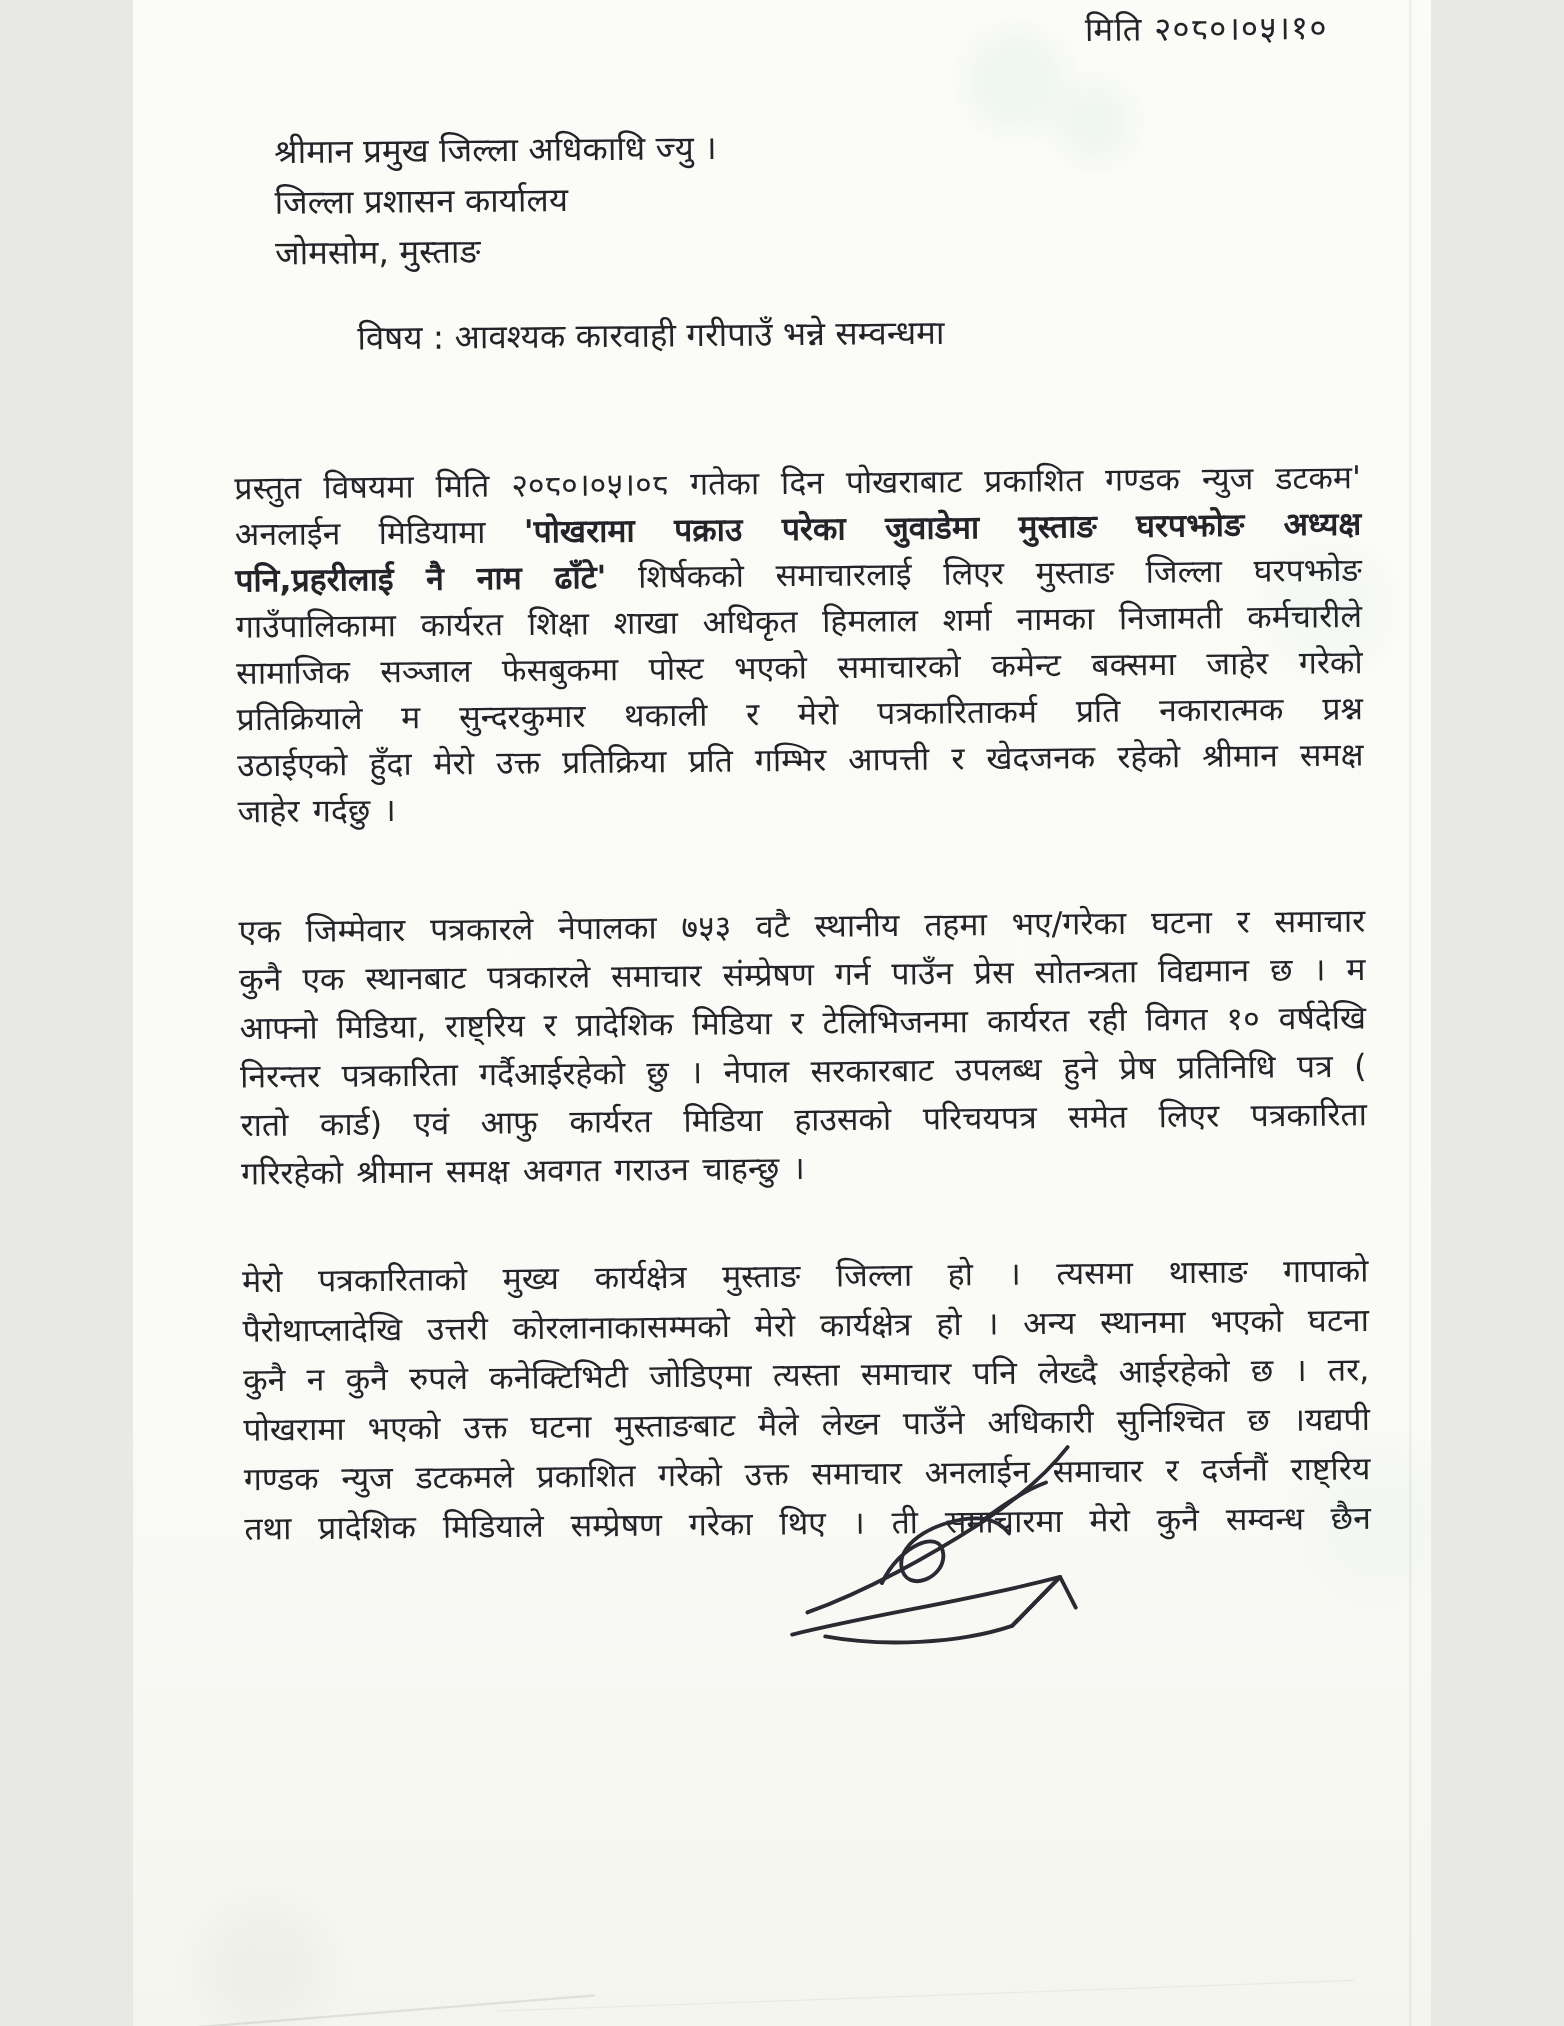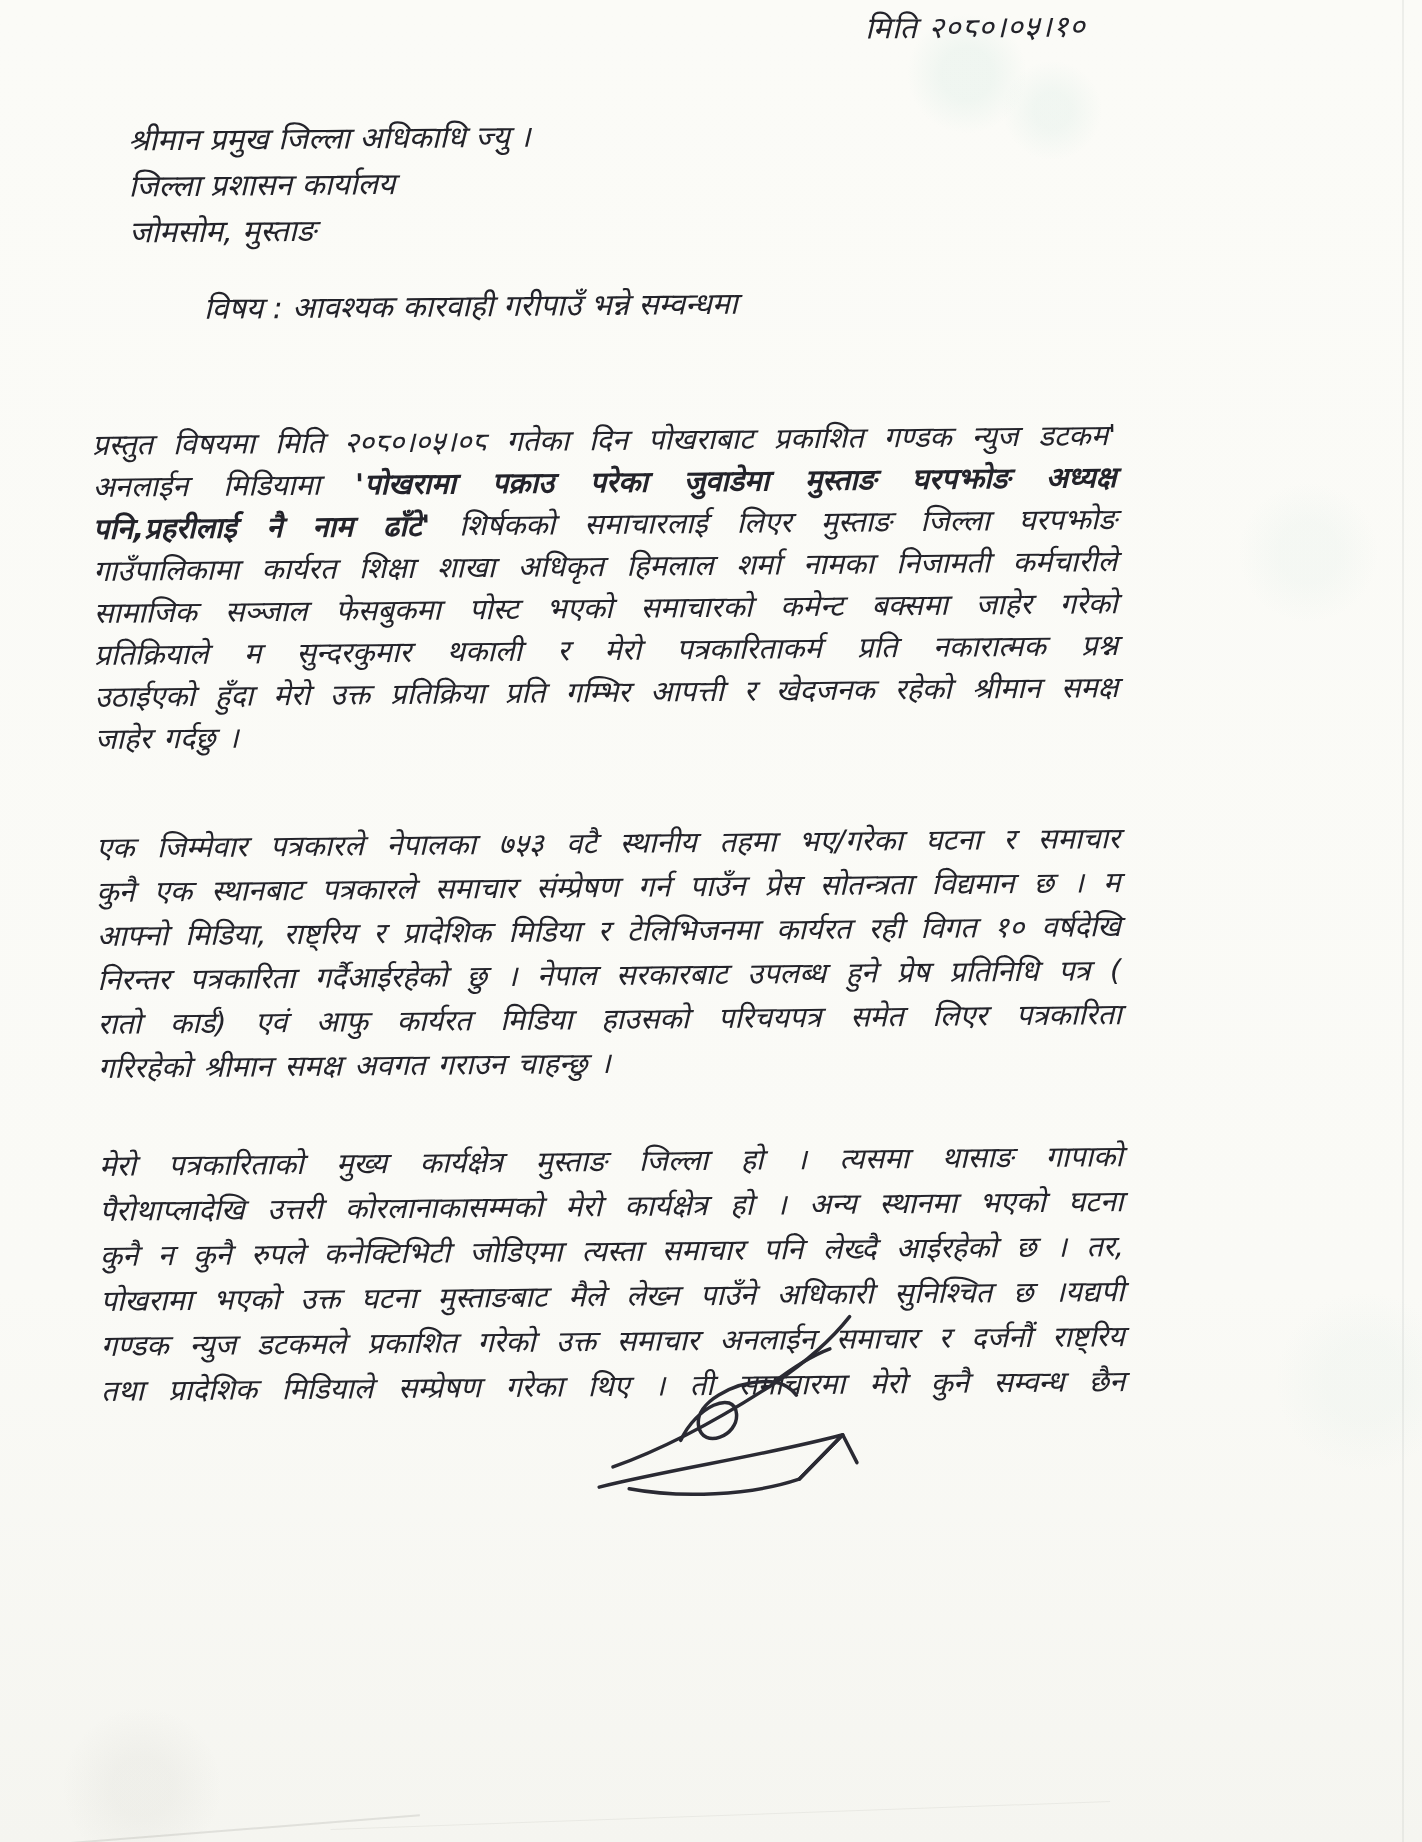--- a/index.html
+++ b/index.html
@@ -1,30 +1,29 @@
 <!DOCTYPE html>
 <html lang="ne"><head>
 <meta charset="utf-8">
 <style>
   html,body{margin:0;padding:0;background:#e8e8e4;}
   .page{
     position:relative;
-    width:1422px;height:1842px;
+    width:1180px;height:1842px;
     margin:0 auto;
     background:
       radial-gradient(circle at 68% 4%, rgba(140,200,185,0.10) 0 26px, transparent 60px),
       radial-gradient(circle at 74% 6%, rgba(120,190,175,0.08) 0 18px, transparent 50px),
       radial-gradient(circle at 92% 30%, rgba(150,200,190,0.06) 0 30px, transparent 70px),
       radial-gradient(circle at 96% 75%, rgba(150,200,190,0.05) 0 40px, transparent 90px),
       radial-gradient(circle at 10% 97%, rgba(120,120,110,0.05) 0 30px, transparent 80px),
       linear-gradient(180deg,#fbfbf7 0%,#fafaf6 70%,#f5f5f0 100%);
     overflow:hidden;
     font-family:"DejaVu Sans", sans-serif;
     color:#23232a;
-    font-style:italic;
   }
   .page::after{
     content:"";position:absolute;right:18px;top:0;bottom:0;width:2px;
     background:rgba(120,130,125,0.10);
   }
   .scan{
     position:absolute;inset:0;
     transform:rotate(-0.55deg);
     transform-origin:50% 40%;
   }

